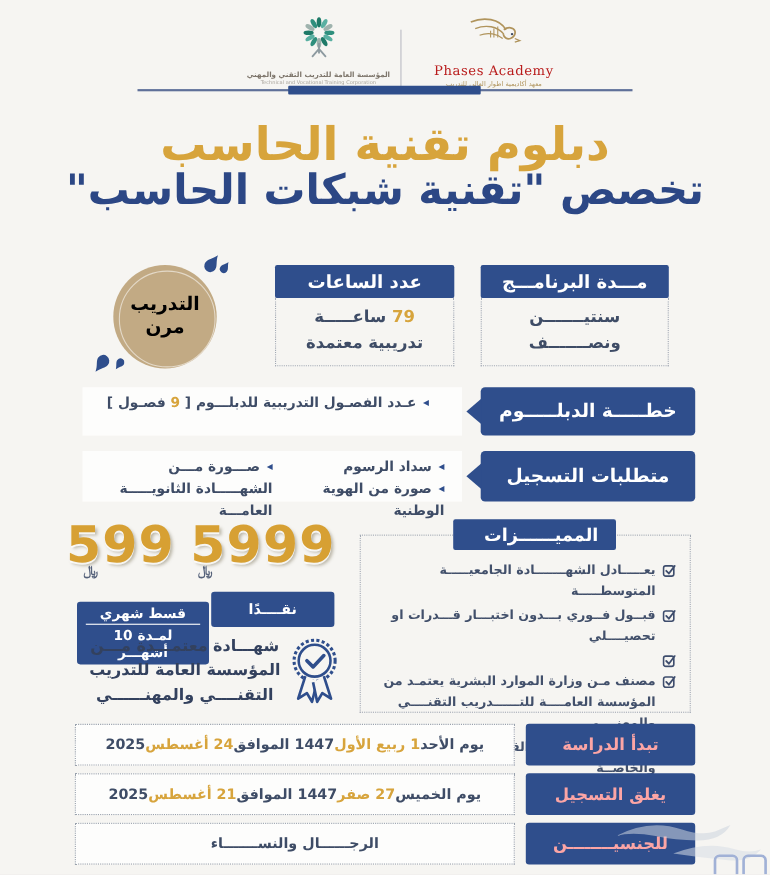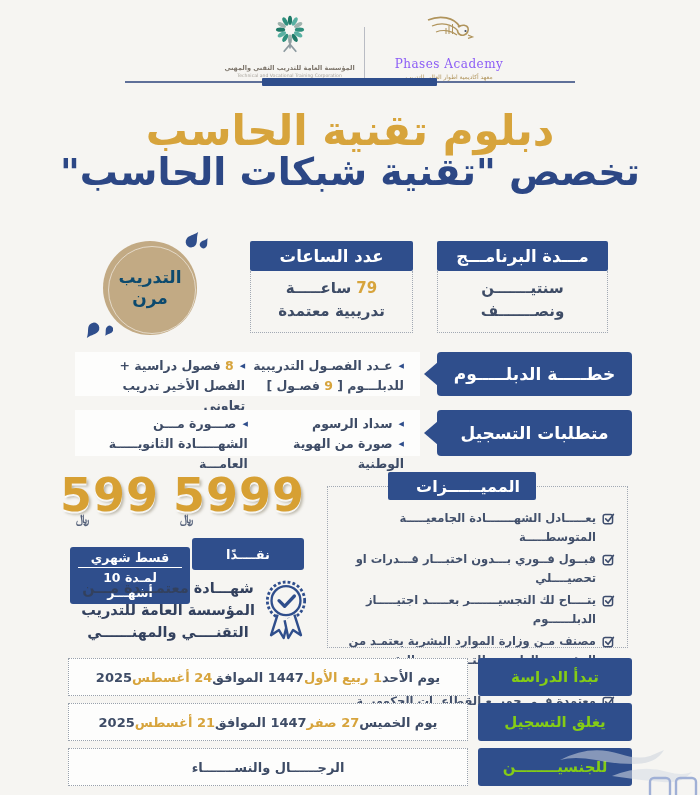--- a/index.html
+++ b/index.html
@@ -4,35 +4,35 @@
 <style>
   * { margin:0; padding:0; box-sizing:border-box; }
   body { background:#e9e8e6; font-family:"DejaVu Sans", sans-serif; }
   .stage { position:relative; width:700px; height:795px; margin:0 auto; background:#f6f5f2; overflow:hidden; }
   .abs { position:absolute; }
 
   
   .logo-block { text-align:center; }
   .tvtc-ar { font-size:6.5px; font-weight:bold; color:#7d756b; margin-top:2px; }
   .tvtc-en { font-size:4.6px; color:#a9a49c; margin-top:1px; }
-  .phases-en { font-family:"DejaVu Serif", serif; font-size:12px; color:#8b5cf6; letter-spacing:.5px; margin-top:1px; }
+  .phases-en { font-family:"DejaVu Serif", serif; font-size:12px; color:#b91c1c; letter-spacing:.5px; margin-top:1px; }
   .phases-ar { font-size:6px; color:#b0945c; margin-top:2px; }
   .v-divider { width:1px; background:#b9bcc4; }
 
   
   .rule { left:125px; top:81px; width:450px; height:2px; background:#5f7099; }
   .rule::after { content:""; position:absolute; left:137px; top:-3px; width:175px; height:8px; background:#2f4e8c; border-radius:1px; }
 
   .title1 { left:0; top:106px; width:100%; text-align:center; font-size:42px; font-weight:bold; color:#d7a43c; }
   .title2 { left:0; top:150px; width:100%; text-align:center; font-size:38px; font-weight:bold; color:#2c4785; }
 
   
   .badge { left:103px; top:241px; width:94px; height:94px; background:#c2aa84; border-radius:50%;
            display:flex; flex-direction:column; align-items:center; justify-content:center;
-           color:#0c4a6e; font-weight:bold; font-size:17px; line-height:1.25; text-align:center; }
+           color:#000000; font-weight:bold; font-size:17px; line-height:1.25; text-align:center; }
   .badge::after { content:""; position:absolute; inset:3px; border:1.5px solid rgba(255,255,255,.55);
            border-radius:50%; transform:translate(2px,2px); }
 
   
   .info-head { height:30px; background:#2f4e8c; color:#fff; font-weight:bold; font-size:16.5px;
            display:flex; align-items:center; justify-content:center; border-radius:2px; }
   .info-body { border:1.5px dotted #a2a9b4; border-top:none; text-align:center; padding:6px 2px 8px;
            font-size:15px; font-weight:bold; color:#3e4c66; line-height:1.55; }
   .gold { color:#d7a43c; }
 
@@ -58,21 +58,21 @@
   .feat-head { background:#2f4e8c; color:#fff; font-weight:bold; font-size:16px; border-radius:2px;
            display:flex; align-items:center; justify-content:center; }
   .feat-item { display:flex; align-items:flex-start; gap:6px; padding:0 12px 0 8px; margin-bottom:3px;
            font-size:11.5px; font-weight:bold; color:#42506b; line-height:1.65; text-align:right; }
   .feat-item svg { flex:0 0 auto; margin-top:3px; }
 
   
   .cert-text { text-align:center; font-size:14.5px; font-weight:bold; color:#33415e; line-height:1.5; }
 
   
-  .date-label { background:#2f4e8c; color:#84cc16; font-weight:bold; font-size:15px; border-radius:3px;
+  .date-label { background:#2f4e8c; color:#fca5a5; font-weight:bold; font-size:15px; border-radius:3px;
            display:flex; align-items:center; justify-content:center; }
   .dotted-box { border:1.5px dotted #99a1ac; background:#fdfdfc; display:flex; align-items:center;
            justify-content:center; font-size:13px; font-weight:bold; color:#3e4c66; }
 
   .watermark { opacity:.55; }
 </style>
 </head>
 <body>
 
 <div class="stage">
@@ -169,21 +169,20 @@
     <div class="info-head">مـــدة البرنامـــج</div>
     <div class="info-body">
       <div>سنتيـــــــن</div>
       <div>ونصـــــــف</div>
     </div>
   </div>
 
   <div class="abs arrow-label" style="left:437px; top:352px; width:195px; height:44px;">خطـــــة الدبلـــــوم</div>
   <div class="abs row-content" style="left:75px; top:352px; width:345px; height:44px;">
     <div class="bullet"><span>عـدد الفصـول التدريبية للدبلـــوم [ </span><span class="gold">9</span><span> فصـول ]</span></div>
-    <div class="bullet"><span class="gold">8</span><span> فصول دراسية + الفصل الأخير تدريب تعاوني</span></div>
   </div>
 
   <div class="abs arrow-label" style="left:437px; top:410px; width:195px; height:46px;">متطلبات التسجيل</div>
   <div class="abs row-content" style="left:75px; top:410px; width:345px; height:46px;">
     <div>
       <span class="bullet">سداد الرسوم</span>
       <span style="display:inline-block;width:14px;"></span>
       <span class="bullet">صورة من الهوية الوطنية</span>
     </div>
     <div class="bullet">صـــورة مـــن الشهـــــادة الثانويـــــة العامـــة</div>
@@ -213,38 +212,37 @@
           <rect x="1.5" y="3" width="11.5" height="11.5" rx="2.5" fill="none" stroke="#3e4d6d" stroke-width="1.8"></rect>
           <path d="M4.5 8.5 l3 3 l6.5 -8.5" stroke="#3e4d6d" stroke-width="2" fill="none" stroke-linecap="round"></path>
         </svg>
       <span>قبــول فــوري بـــدون اختبـــار قـــدرات او تحصيــــلي</span>
     </div>
     <div class="feat-item">
       <svg width="13" height="13" viewBox="0 0 16 16">
           <rect x="1.5" y="3" width="11.5" height="11.5" rx="2.5" fill="none" stroke="#3e4d6d" stroke-width="1.8"></rect>
           <path d="M4.5 8.5 l3 3 l6.5 -8.5" stroke="#3e4d6d" stroke-width="2" fill="none" stroke-linecap="round"></path>
         </svg>
-      <span>يتــــاح لك التجسيـــــــر بعـــــد اجتيـــــاز الدبلــــــوم</span>
     </div>
     <div class="feat-item">
       <svg width="13" height="13" viewBox="0 0 16 16">
           <rect x="1.5" y="3" width="11.5" height="11.5" rx="2.5" fill="none" stroke="#3e4d6d" stroke-width="1.8"></rect>
           <path d="M4.5 8.5 l3 3 l6.5 -8.5" stroke="#3e4d6d" stroke-width="2" fill="none" stroke-linecap="round"></path>
         </svg>
       <span>مصنف مـن وزارة الموارد البشرية يعتمـد من المؤسسة العامــــة للتــــــدريب التقنــــي والمهنــــي</span>
     </div>
     <div class="feat-item">
       <svg width="13" height="13" viewBox="0 0 16 16">
           <rect x="1.5" y="3" width="11.5" height="11.5" rx="2.5" fill="none" stroke="#3e4d6d" stroke-width="1.8"></rect>
           <path d="M4.5 8.5 l3 3 l6.5 -8.5" stroke="#3e4d6d" stroke-width="2" fill="none" stroke-linecap="round"></path>
         </svg>
       <span>معتمدة فــي جميــع القطاعــات الحكوميــة والخاصــة</span>
     </div>
   </div>
-  <div class="abs feat-head" style="left:388px; top:472px; width:148px; height:28px;padding-left:12px;">المميــــــزات</div>
+  <div class="abs feat-head" style="left:412px; top:472px; width:148px; height:28px;padding-left:12px;">المميــــــزات</div>
 
   <svg class="abs" style="left:258px; top:576px;" width="56" height="68" viewBox="0 0 60 72">
     <circle cx="30" cy="26" r="20" fill="none" stroke="#2f4e8c" stroke-width="3" stroke-dasharray="3 2.3"></circle>
     <circle cx="30" cy="26" r="15.5" fill="#f6f5f2" stroke="#2f4e8c" stroke-width="2.5"></circle>
     <path d="M22.5 26 l6 6 l10.5 -11" stroke="#2f4e8c" stroke-width="3.5" fill="none" stroke-linecap="round" stroke-linejoin="round"></path>
     <path d="M21 41 L14 63 L22.5 57.5 L27.5 66 L32.5 46" fill="#f6f5f2" stroke="#2f4e8c" stroke-width="2.6" stroke-linejoin="round"></path>
     <path d="M39 41 L46 63 L37.5 57.5 L32.5 66 L28.5 47" fill="#f6f5f2" stroke="#2f4e8c" stroke-width="2.6" stroke-linejoin="round"></path>
   </svg>
   <div class="abs cert-text" style="left:78px; top:578px; width:180px;">
     <div>شهـــادة معتمـــدة مـــن</div>

